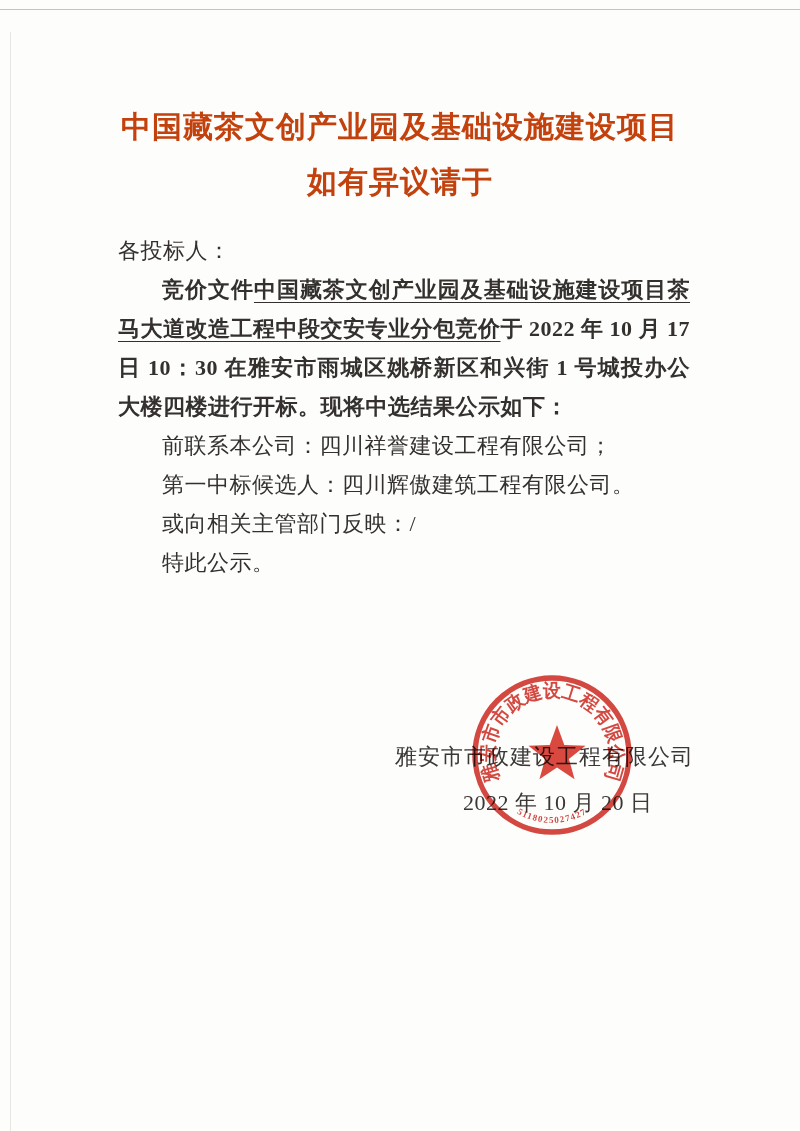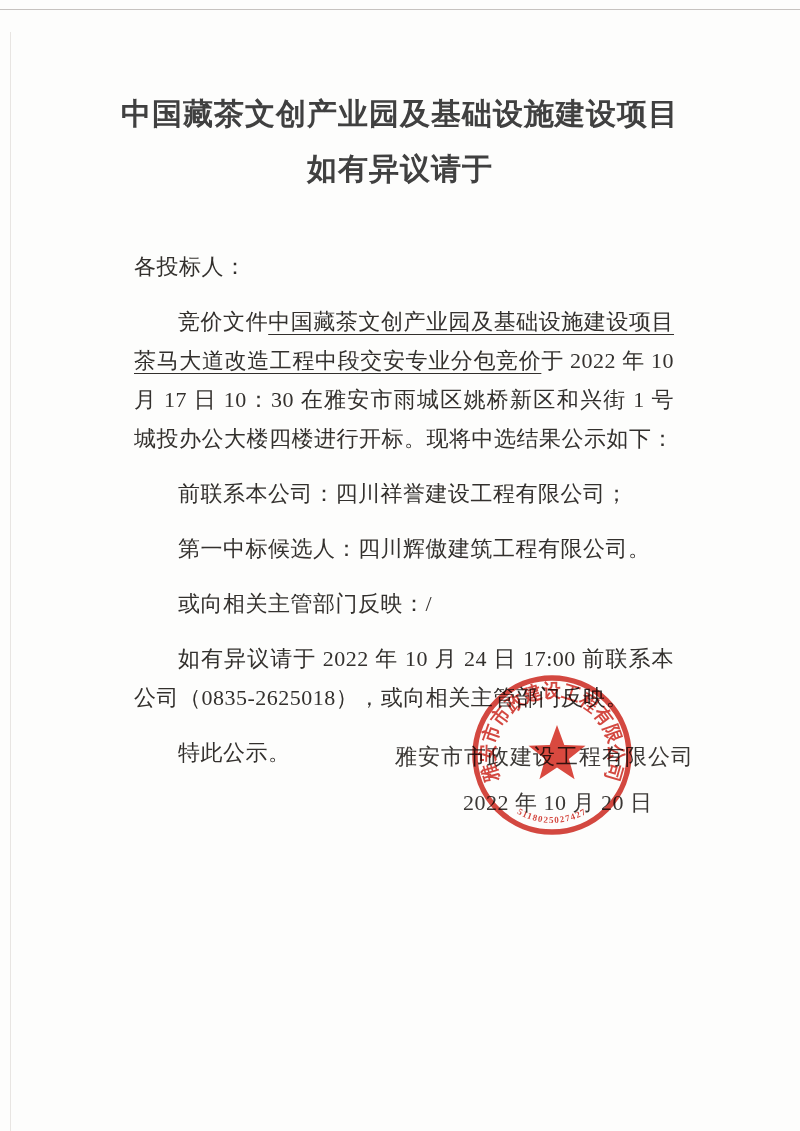--- a/index.html
+++ b/index.html
@@ -13,32 +13,32 @@
   }
   .scan-edge-top {
     position:absolute; top:9px; left:0; width:800px; height:1px;
     background:#c6c2bf;
   }
   .scan-edge-left {
     position:absolute; top:32px; left:10px; width:1px; height:1099px;
     background:#e8e5e2;
   }
   .doc-title {
-    position:absolute; top:86px; left:100px; width:600px;
+    position:absolute; top:99px; left:100px; width:600px;
     text-align:center;
     font-size:30px; font-weight:700; line-height:55px;
-    color:#404040; letter-spacing:1px;
+    color:#c2410c; letter-spacing:1px;
   }
   .doc-body {
     position:absolute; top:231px; left:118px; width:572px;
     font-size:22px; line-height:39px; letter-spacing:0.5px;
   }
-  .doc-body p { margin:16px; }
+  .doc-body p { margin:0; }
   .indent { text-indent:2em; }
-  .just { text-align:justify; }
+  .just { text-align:justify;font-weight:bold; }
   .uline {
     text-decoration:underline;
     text-underline-offset:5px;
     text-decoration-thickness:1px;
   }
   .sig-company {
     position:absolute; top:742px; left:395px;
     font-size:22px; letter-spacing:1px; color:#3a3734;
   }
   .sig-date {
@@ -69,21 +69,20 @@
     <div>中国藏茶文创产业园及基础设施建设项目</div>
     <div>如有异议请于</div>
   </div>
 
   <div class="doc-body">
     <p>各投标人：</p>
     <p class="indent just"><span>竞价文件</span><span class="uline">中国藏茶文创产业园及基础设施建设项目茶马大道改造工程中段交安专业分包竞价</span><span>于 2022 年 10 月 17 日 10：30 在雅安市雨城区姚桥新区和兴街 1 号城投办公大楼四楼进行开标。现将中选结果公示如下：</span></p>
     <p class="indent">前联系本公司：四川祥誉建设工程有限公司；</p>
     <p class="indent">第一中标候选人：四川辉傲建筑工程有限公司。</p>
     <p class="indent">或向相关主管部门反映：/</p>
-    <p class="indent just">如有异议请于 2022 年 10 月 24 日 17:00 前联系本公司（0835-2625018），或向相关主管部门反映。</p>
     <p class="indent">特此公示。</p>
   </div>
 
   <div class="sig-company">雅安市市政建设工程有限公司</div>
   <div class="sig-date">2022 年 10 月 20 日</div>
 
   <svg class="stamp" viewBox="0 0 200 200" xmlns="http://www.w3.org/2000/svg">
     <circle cx="100" cy="100" r="77" fill="none" stroke="#d23830" stroke-width="5.5"></circle>
     <polygon fill="#d8392f" points="105,70 112.3,89.9 133.5,90.7 116.9,103.9 122.6,124.3 105,112.5 87.4,124.3 93.1,103.9 76.5,90.7 97.7,89.9"></polygon>
     <defs>

